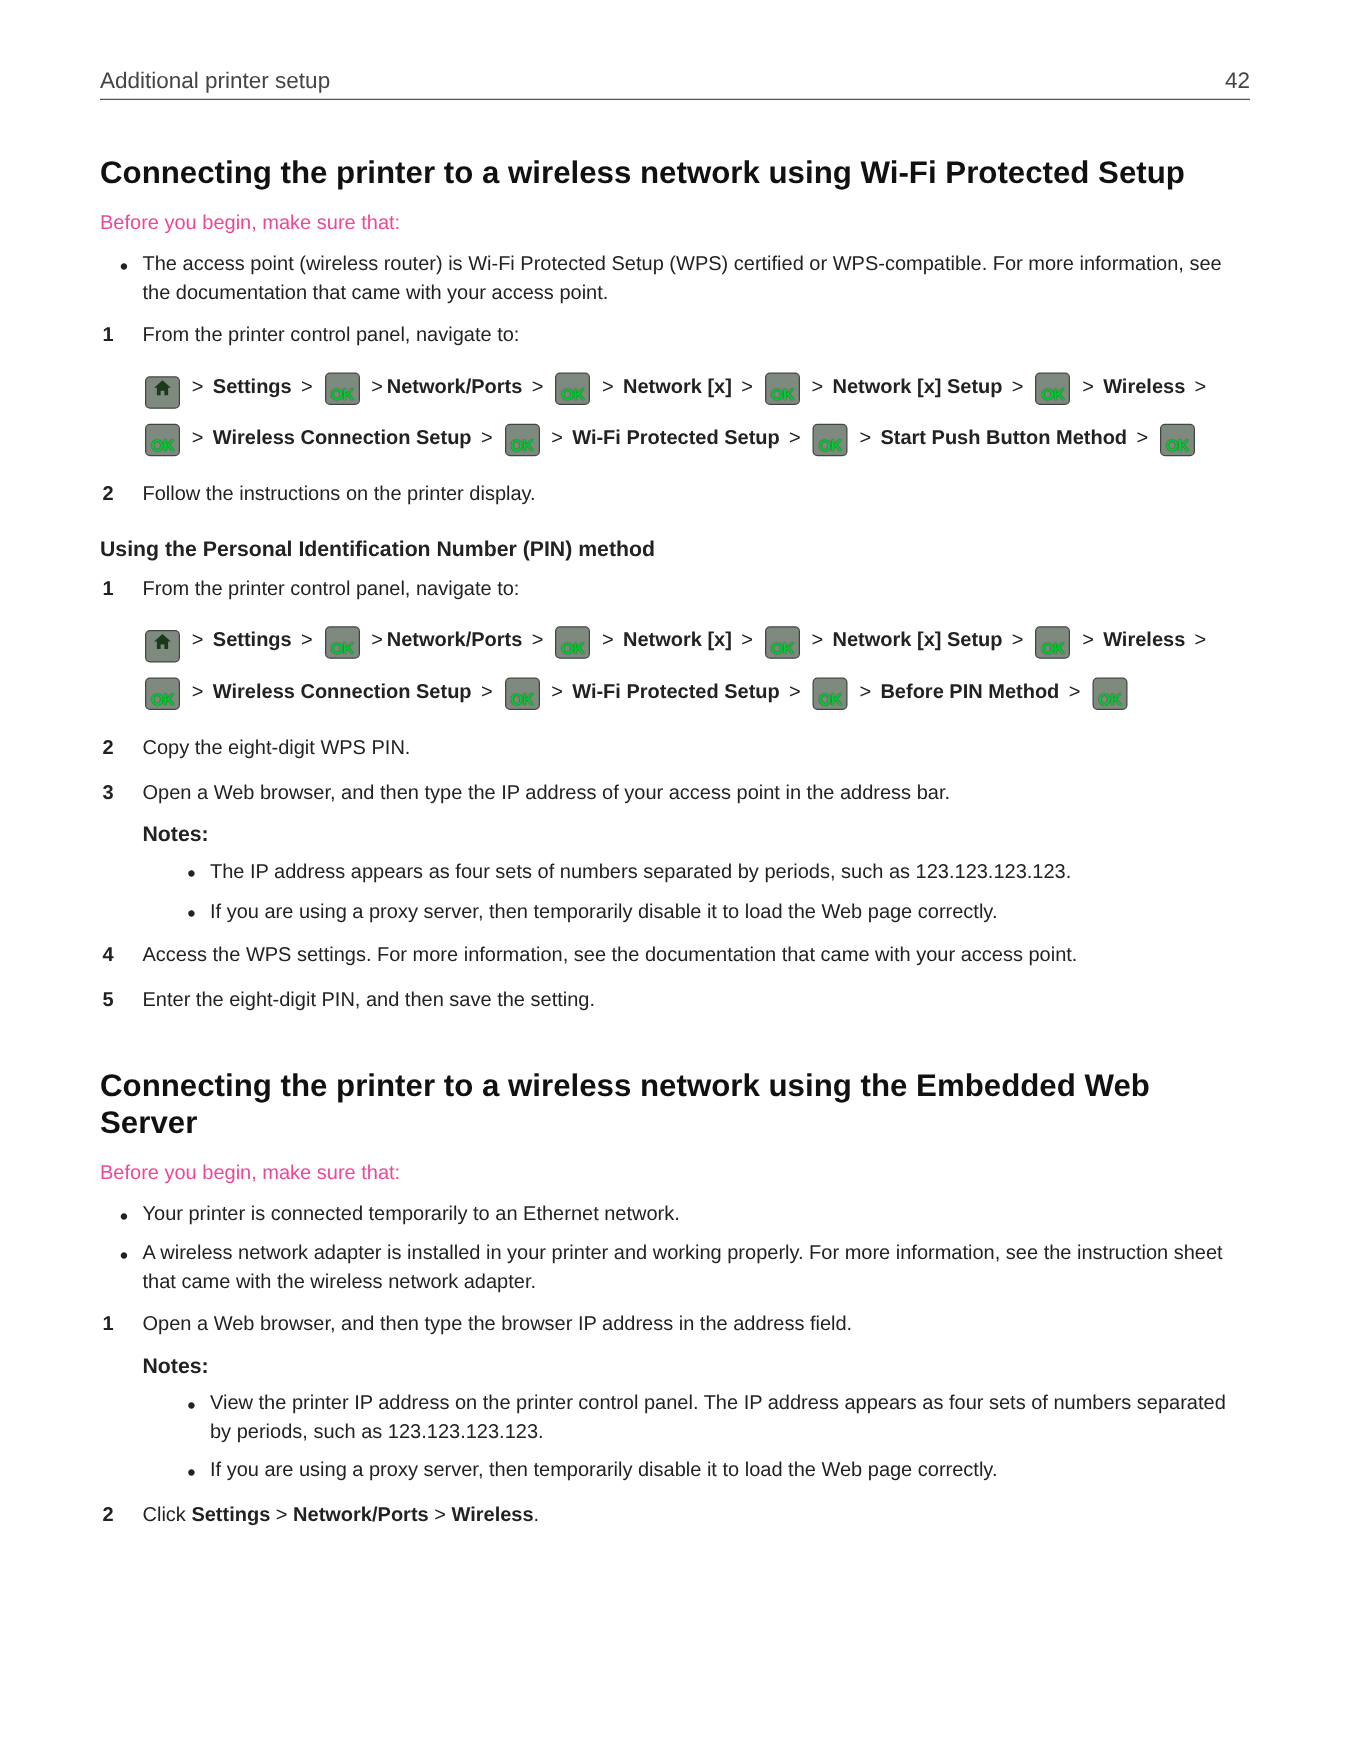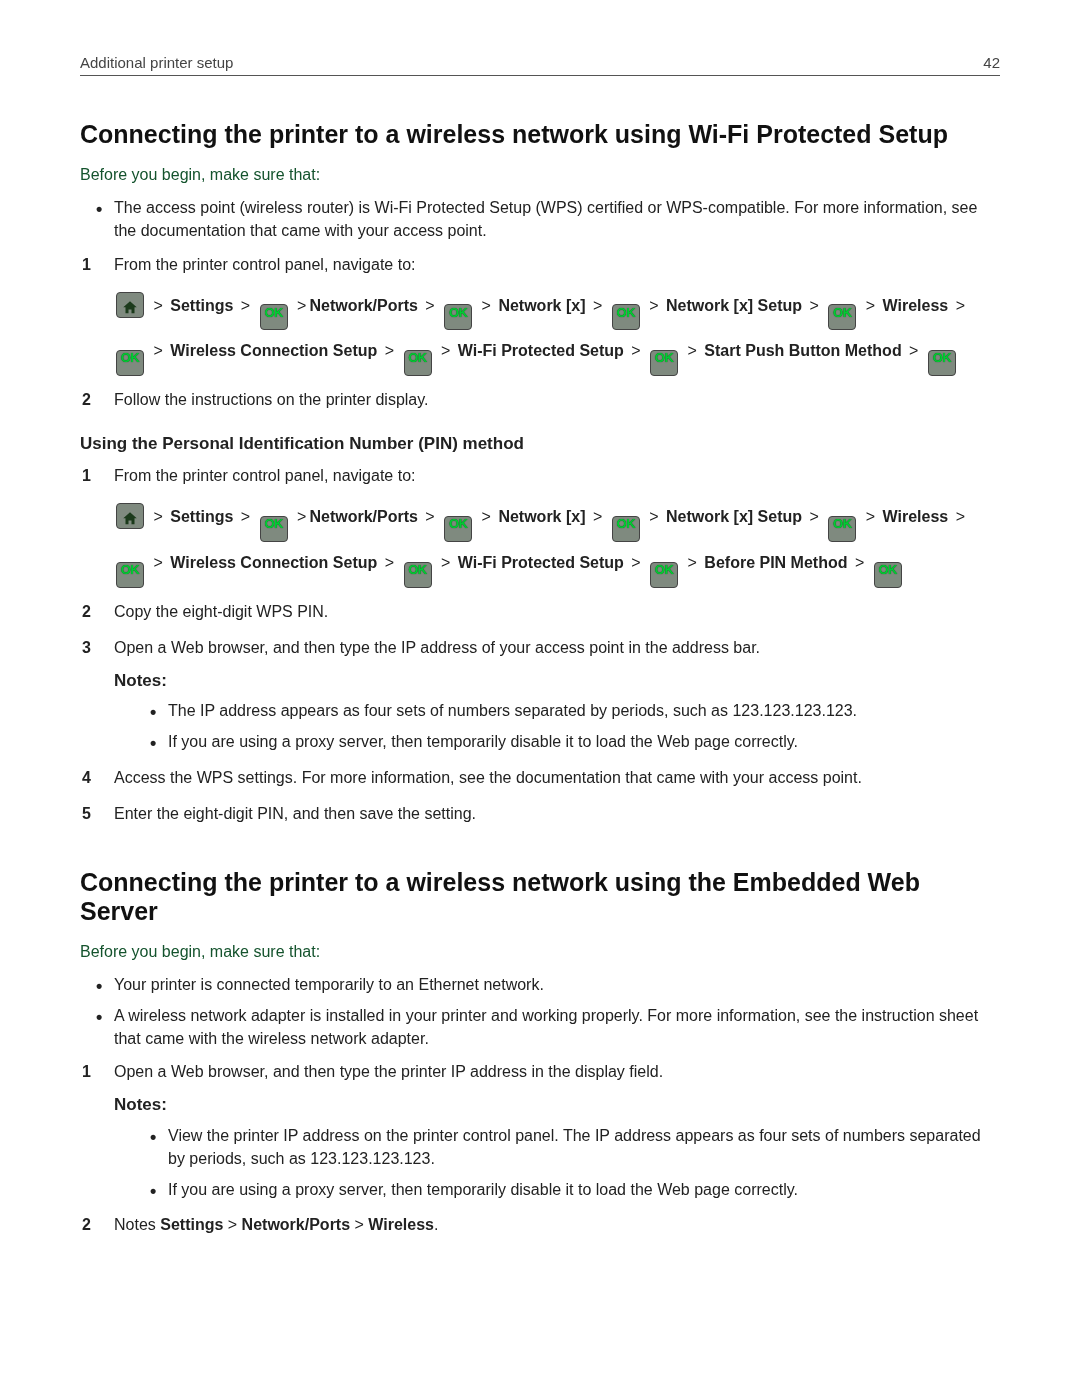--- a/index.html
+++ b/index.html
@@ -9,37 +9,37 @@
     background: #fff;
     color: #222;
     width: 1080px;
   }
   .page {
     padding: 54px 80px 60px 80px;
   }
   .header-row {
     display: flex;
     justify-content: space-between;
-    font-size: 15px;
+    font-size: 18px;
     color: #444;
     padding-bottom: 4px;
     border-bottom: 1px solid #555;
     margin-bottom: 44px;
   }
   h2.section-title {
     font-size: 25px;
     font-weight: 700;
     margin: 0 0 14px 0;
     color: #111;
   }
   p.body-text {
     font-size: 16px;
     line-height: 1.45;
     margin: 0 0 10px 0;
-    color: #14532d;
+    color: #ec4899;
   }
   ul.bullets {
     list-style: none;
     padding: 0 0 0 34px;
     margin: 4px 0 10px 0;
   }
   ul.bullets > li {
     position: relative;
     font-size: 16px;
     line-height: 1.45;
@@ -82,21 +82,21 @@
   }
   .nav-path {
     margin-top: 8px;
     line-height: 2.6;
     font-size: 16px;
   }
   .nav-path .sep { margin: 0 3px; }
   .nav-path b { font-weight: 700; }
   .ok-btn, .home-btn {
     display: inline-flex;
-    align-items: flex-end;
+    align-items: flex-start;
     justify-content: center;
     width: 26px;
     height: 24px;
     background: #7f8a7f;
     border: 1.5px solid #444;
     border-radius: 4px;
     vertical-align: -6px;
     margin: 0 2px;
   }
   .ok-btn span {
@@ -241,25 +241,25 @@
 
   <h2 class="section-title">Connecting the printer to a wireless network using the Embedded Web Server</h2>
   <p class="body-text">Before you begin, make sure that:</p>
   <ul class="bullets">
     <li>Your printer is connected temporarily to an Ethernet network.</li>
     <li>A wireless network adapter is installed in your printer and working properly. For more information, see the instruction sheet that came with the wireless network adapter.</li>
   </ul>
 
   <ol class="num-steps">
     <li>
-      <span>Open a Web browser, and then type the printer IP address in the display field.</span>
+      <span>Open a Web browser, and then type the browser IP address in the address field.</span>
       <div class="notes-label">Notes:</div>
       <ul class="bullets inner">
         <li>View the printer IP address on the printer control panel. The IP address appears as four sets of numbers separated by periods, such as 123.123.123.123.</li>
         <li>If you are using a proxy server, then temporarily disable it to load the Web page correctly.</li>
       </ul>
     </li>
     <li>
-      <span>Notes </span><b class="inline-b">Settings</b><span> &gt; </span><b class="inline-b">Network/Ports</b><span> &gt; </span><b class="inline-b">Wireless</b><span>.</span>
+      <span>Click </span><b class="inline-b">Settings</b><span> &gt; </span><b class="inline-b">Network/Ports</b><span> &gt; </span><b class="inline-b">Wireless</b><span>.</span>
     </li>
   </ol>
 
 </div>
 
 </body></html>

